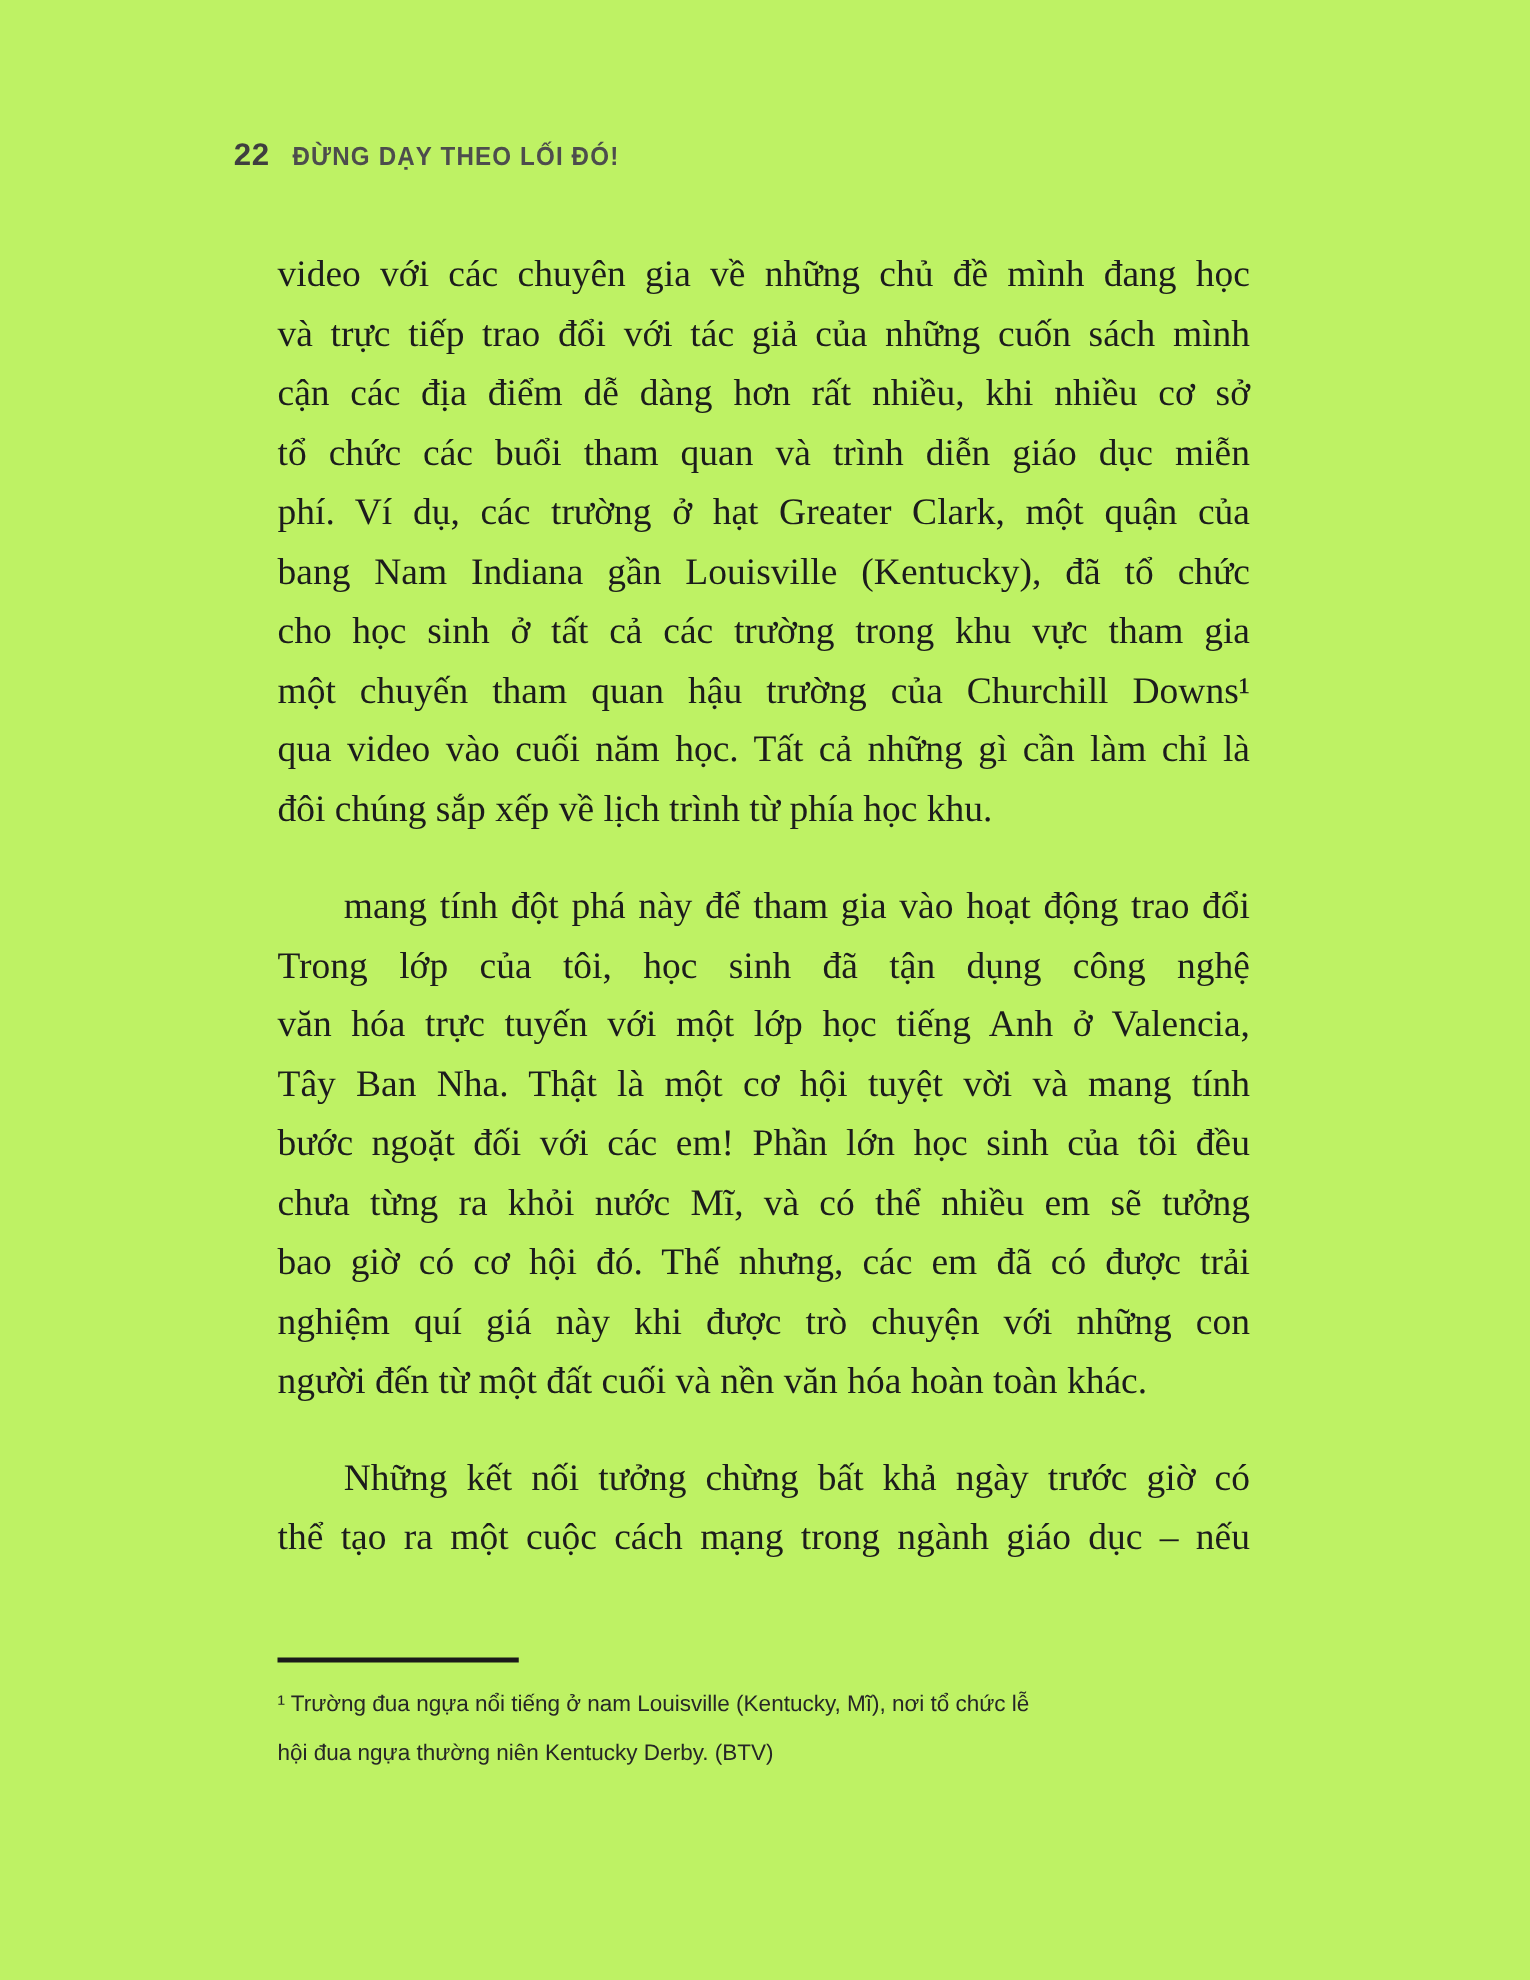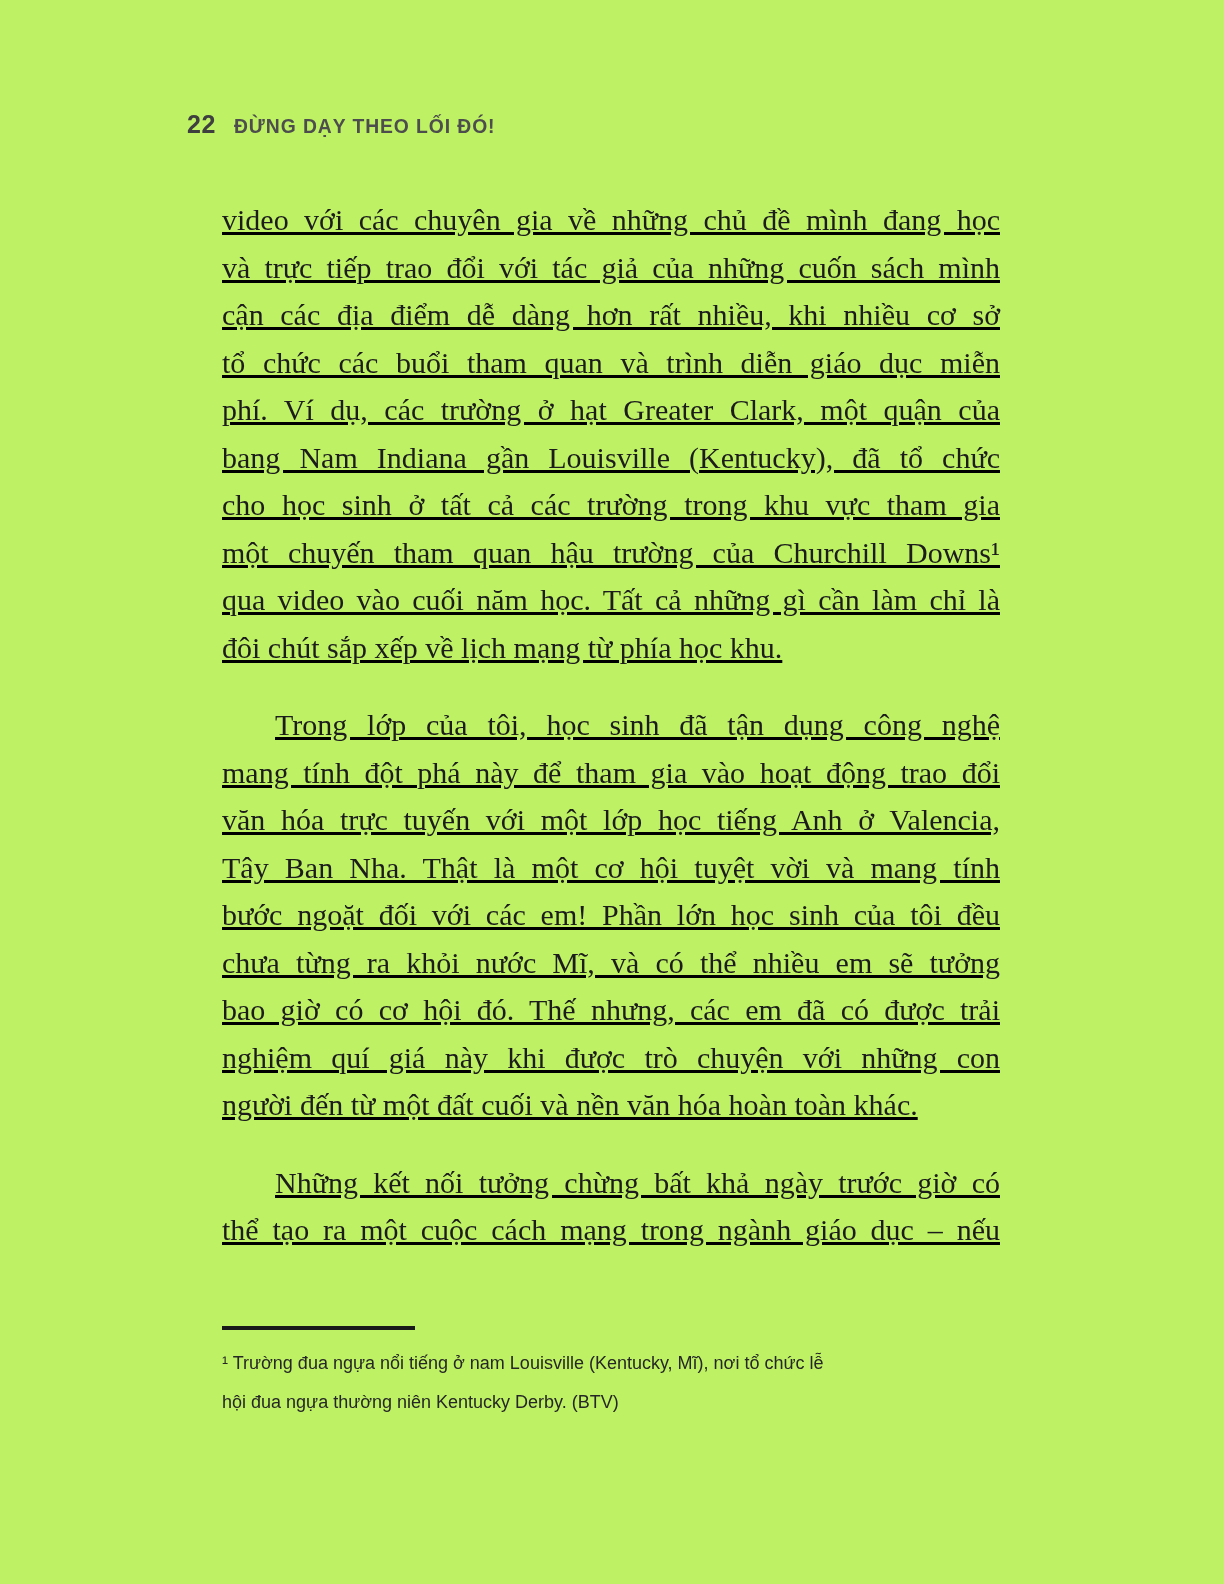--- a/index.html
+++ b/index.html
@@ -38,21 +38,20 @@
     letter-spacing: 1px;
     transform: scaleX(0.92);
     transform-origin: left center;
   }
   
   .content {
     position: absolute;
     top: 196px;
     left: 222px;
     width: 778px;
-    text-decoration: underline;
   }
   .para {
     margin: 0 0 30px 0;
   }
   .para:last-child {
     margin-bottom: 0;
   }
   .content .line {
     font-family: "Liberation Serif", "DejaVu Serif", serif;
     font-size: 30px;
@@ -107,25 +106,25 @@
     <div class="para">
         <div class="line">video với các chuyên gia về những chủ đề mình đang học</div>
         <div class="line">và trực tiếp trao đổi với tác giả của những cuốn sách mình</div>
         <div class="line">cận các địa điểm dễ dàng hơn rất nhiều, khi nhiều cơ sở</div>
         <div class="line">tổ chức các buổi tham quan và trình diễn giáo dục miễn</div>
         <div class="line">phí. Ví dụ, các trường ở hạt Greater Clark, một quận của</div>
         <div class="line">bang Nam Indiana gần Louisville (Kentucky), đã tổ chức</div>
         <div class="line">cho học sinh ở tất cả các trường trong khu vực tham gia</div>
         <div class="line">một chuyến tham quan hậu trường của Churchill Downs¹</div>
         <div class="line">qua video vào cuối năm học. Tất cả những gì cần làm chỉ là</div>
-        <div class="line">đôi chút sắp xếp về lịch mạng từ phía học khu.</div>
+        <div class="line">đôi chúng sắp xếp về lịch trình từ phía học khu.</div>
       </div>
     <div class="para indent">
+        <div class="line">mang tính đột phá này để tham gia vào hoạt động trao đổi</div>
         <div class="line">Trong lớp của tôi, học sinh đã tận dụng công nghệ</div>
-        <div class="line">mang tính đột phá này để tham gia vào hoạt động trao đổi</div>
         <div class="line">văn hóa trực tuyến với một lớp học tiếng Anh ở Valencia,</div>
         <div class="line">Tây Ban Nha. Thật là một cơ hội tuyệt vời và mang tính</div>
         <div class="line">bước ngoặt đối với các em! Phần lớn học sinh của tôi đều</div>
         <div class="line">chưa từng ra khỏi nước Mĩ, và có thể nhiều em sẽ tưởng</div>
         <div class="line">bao giờ có cơ hội đó. Thế nhưng, các em đã có được trải</div>
         <div class="line">nghiệm quí giá này khi được trò chuyện với những con</div>
         <div class="line">người đến từ một đất cuối và nền văn hóa hoàn toàn khác.</div>
       </div>
     <div class="para indent cont">
         <div class="line">Những kết nối tưởng chừng bất khả ngày trước giờ có</div>

